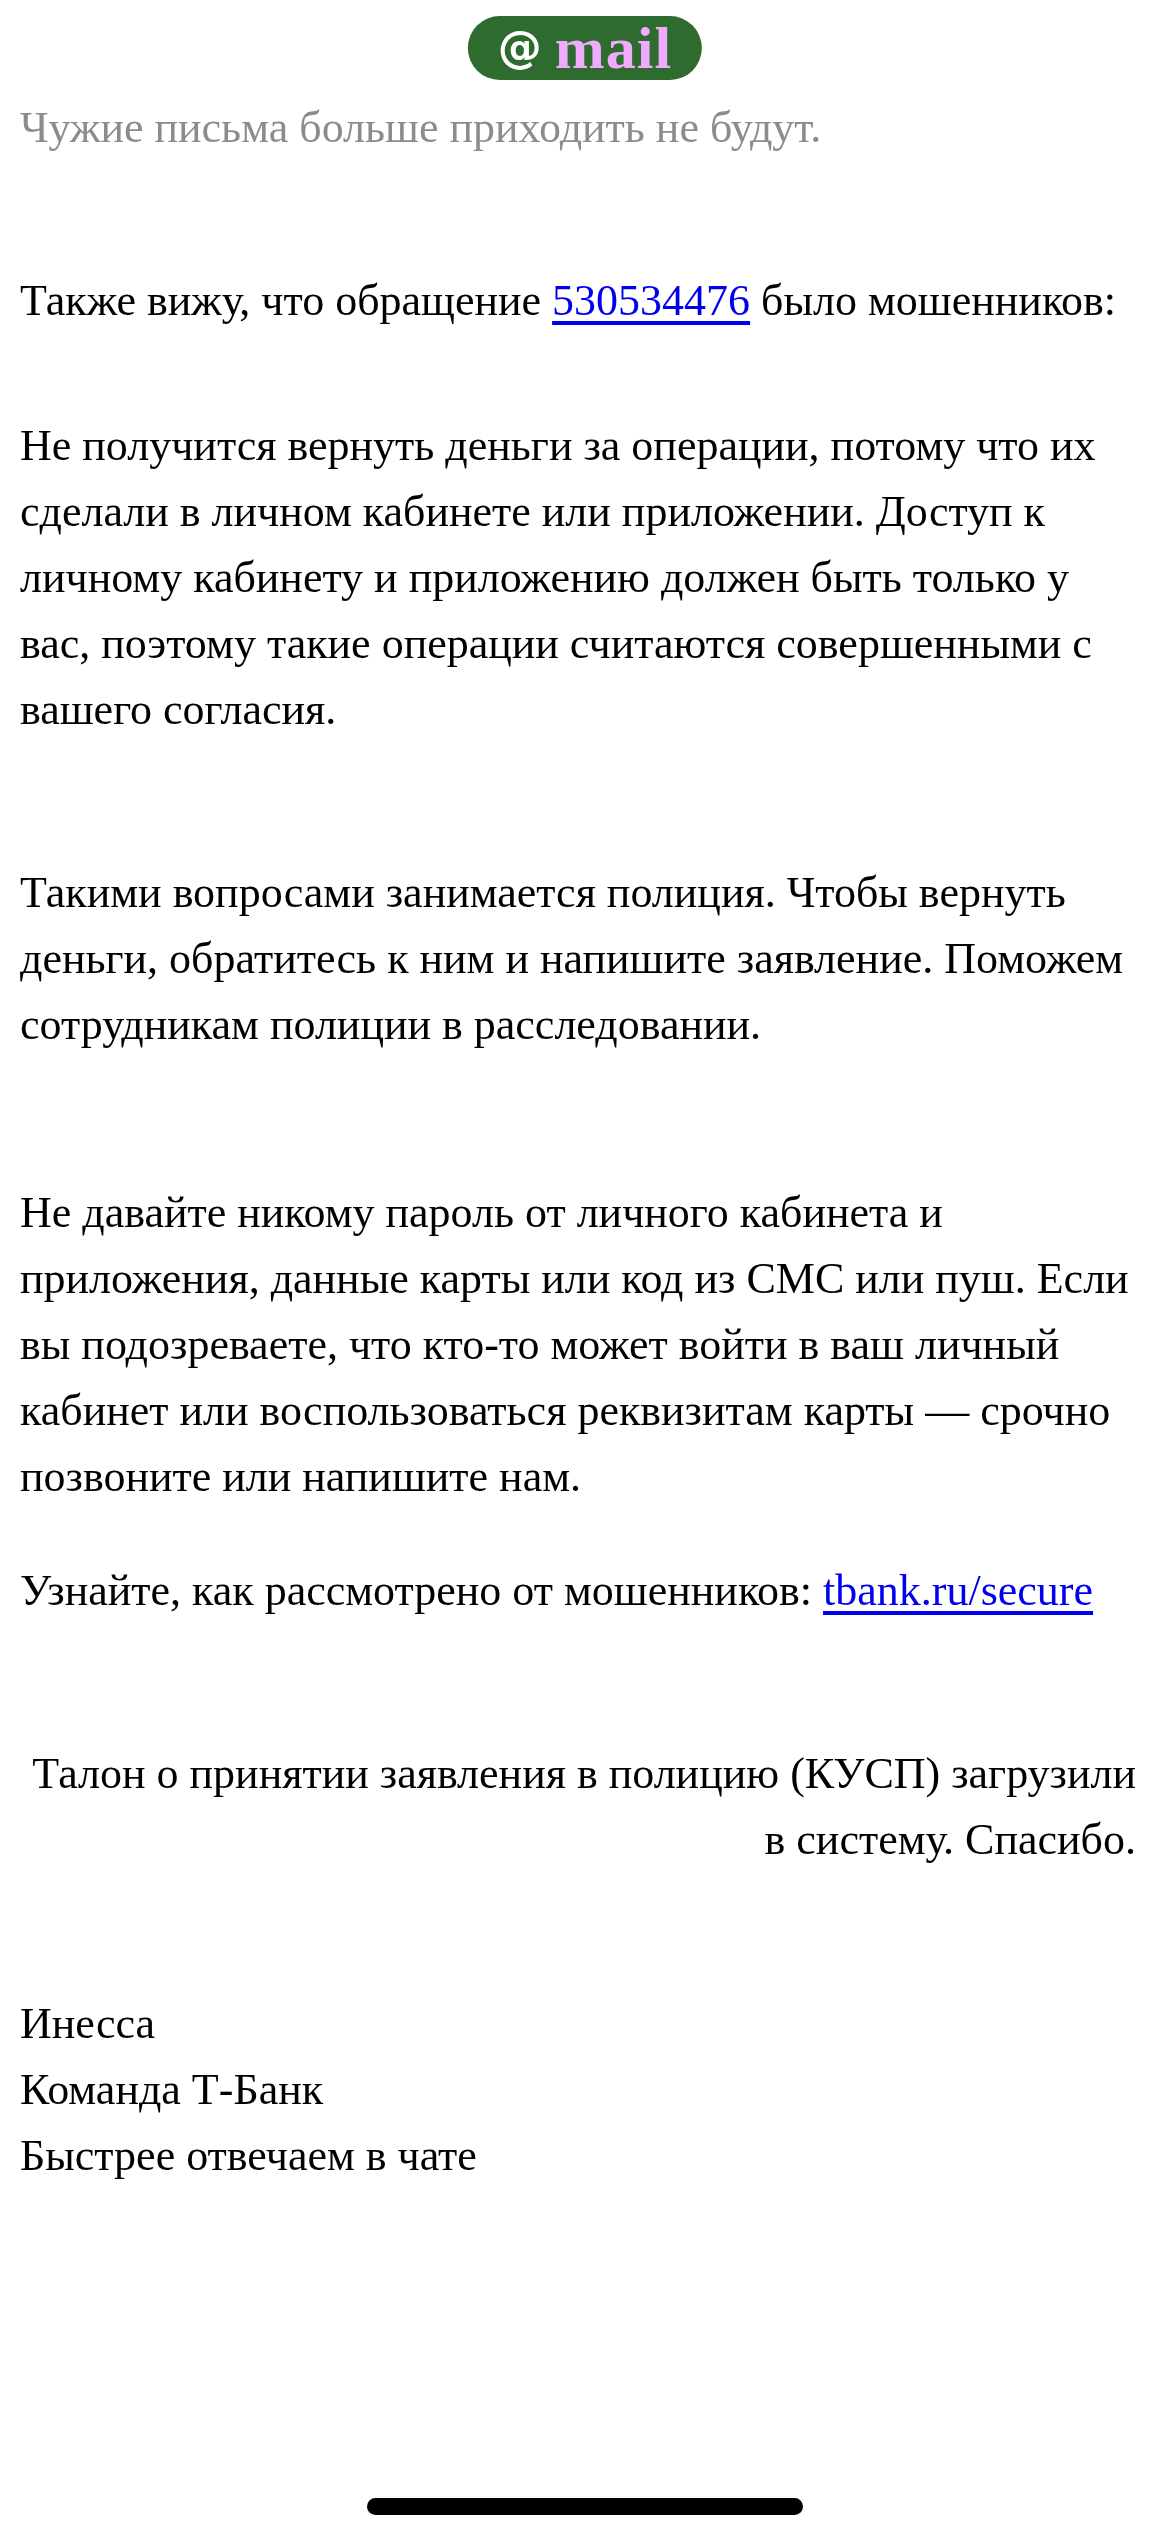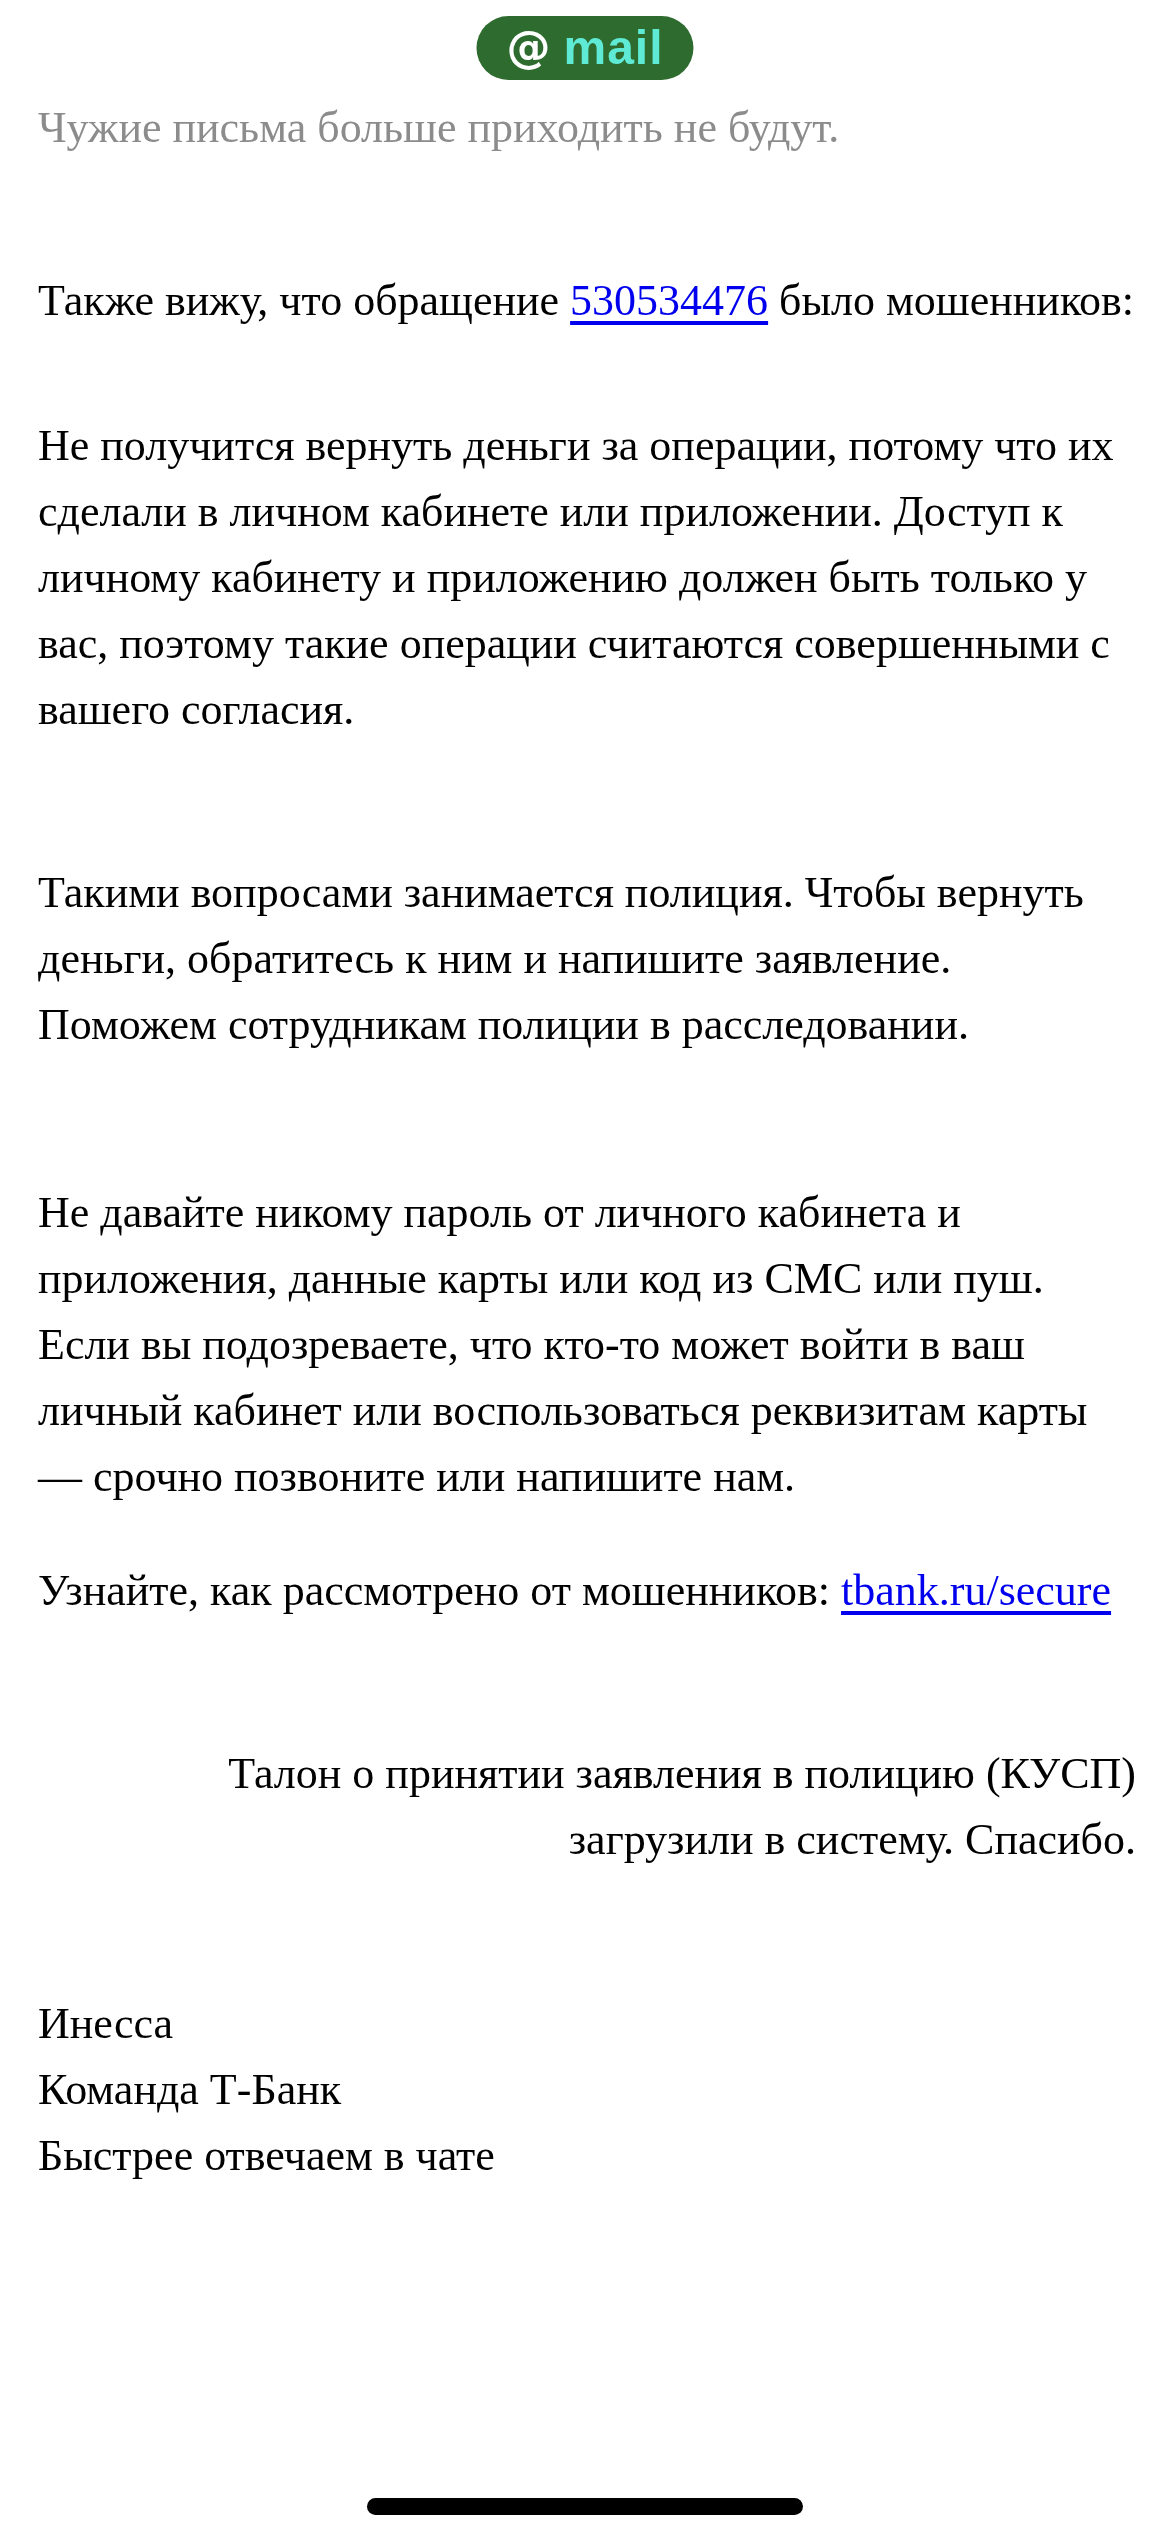--- a/index.html
+++ b/index.html
@@ -38,30 +38,30 @@
   }
   .badge .at{
     font-family:"DejaVu Sans", sans-serif;
     font-weight:700;
     font-size:44px;
     color:#ffffff;
     line-height:1;
     transform:translateY(-1px);
   }
   .badge .badge-label{
-    font-family:Liberation Sans, sans-serif;
+    font-family:Liberation Serif, serif;
     font-weight:600;
-    font-size:48px;
-    color:#5eead4;
+    font-size:60px;
+    color:#f0abfc;
     line-height:1;
     letter-spacing:1px;
   }
   
   .content{
-    padding:0 34px 0 38px;
+    padding:0 34px 0 20px;
   }
   .content p{
     margin:0;
     font-size:44px;
     line-height:66px;
   }
   .muted{color:var(--muted_gray);}
   .link{
     color:var(--link_blue);
     text-underline-offset:6px;

